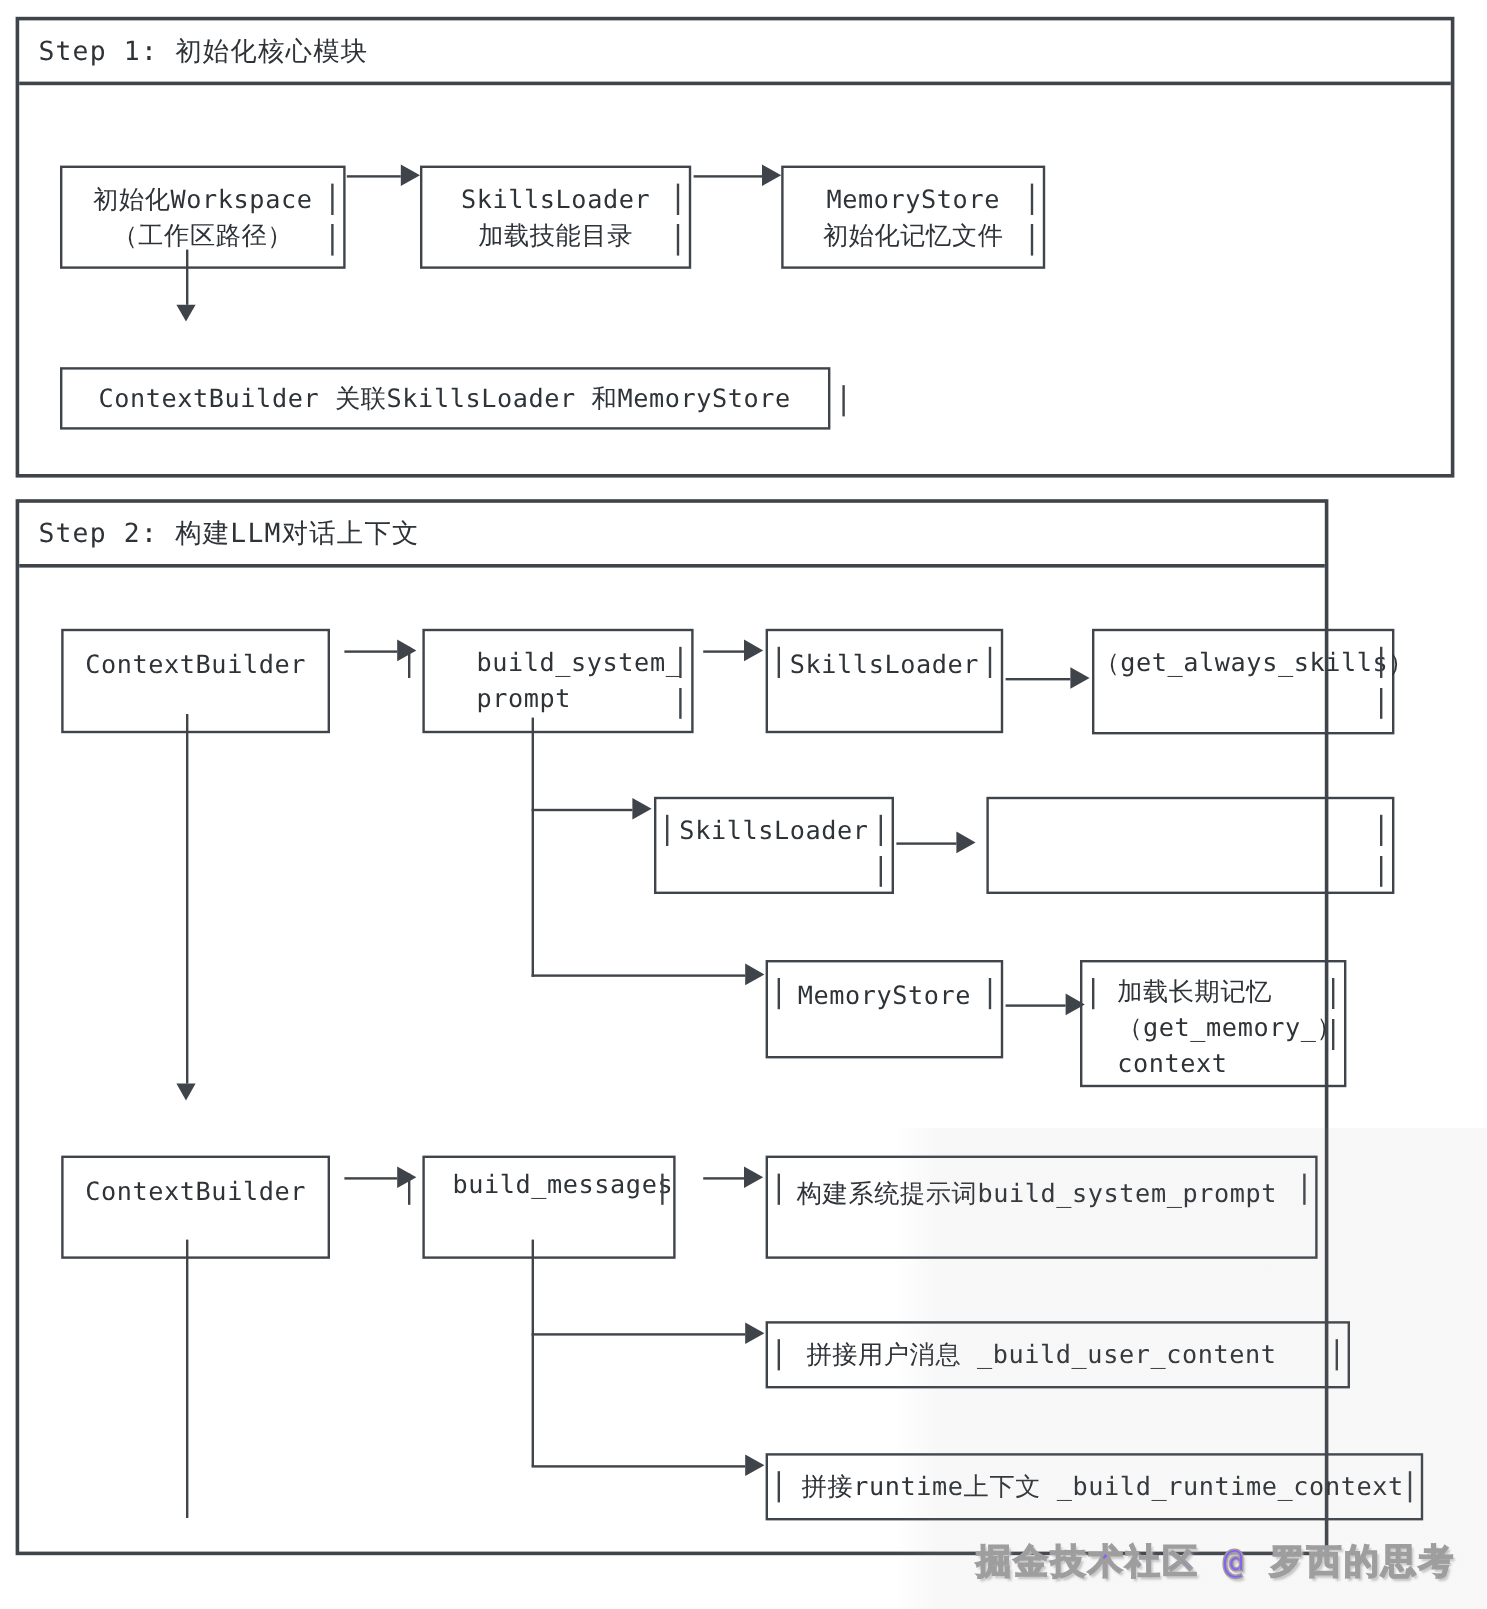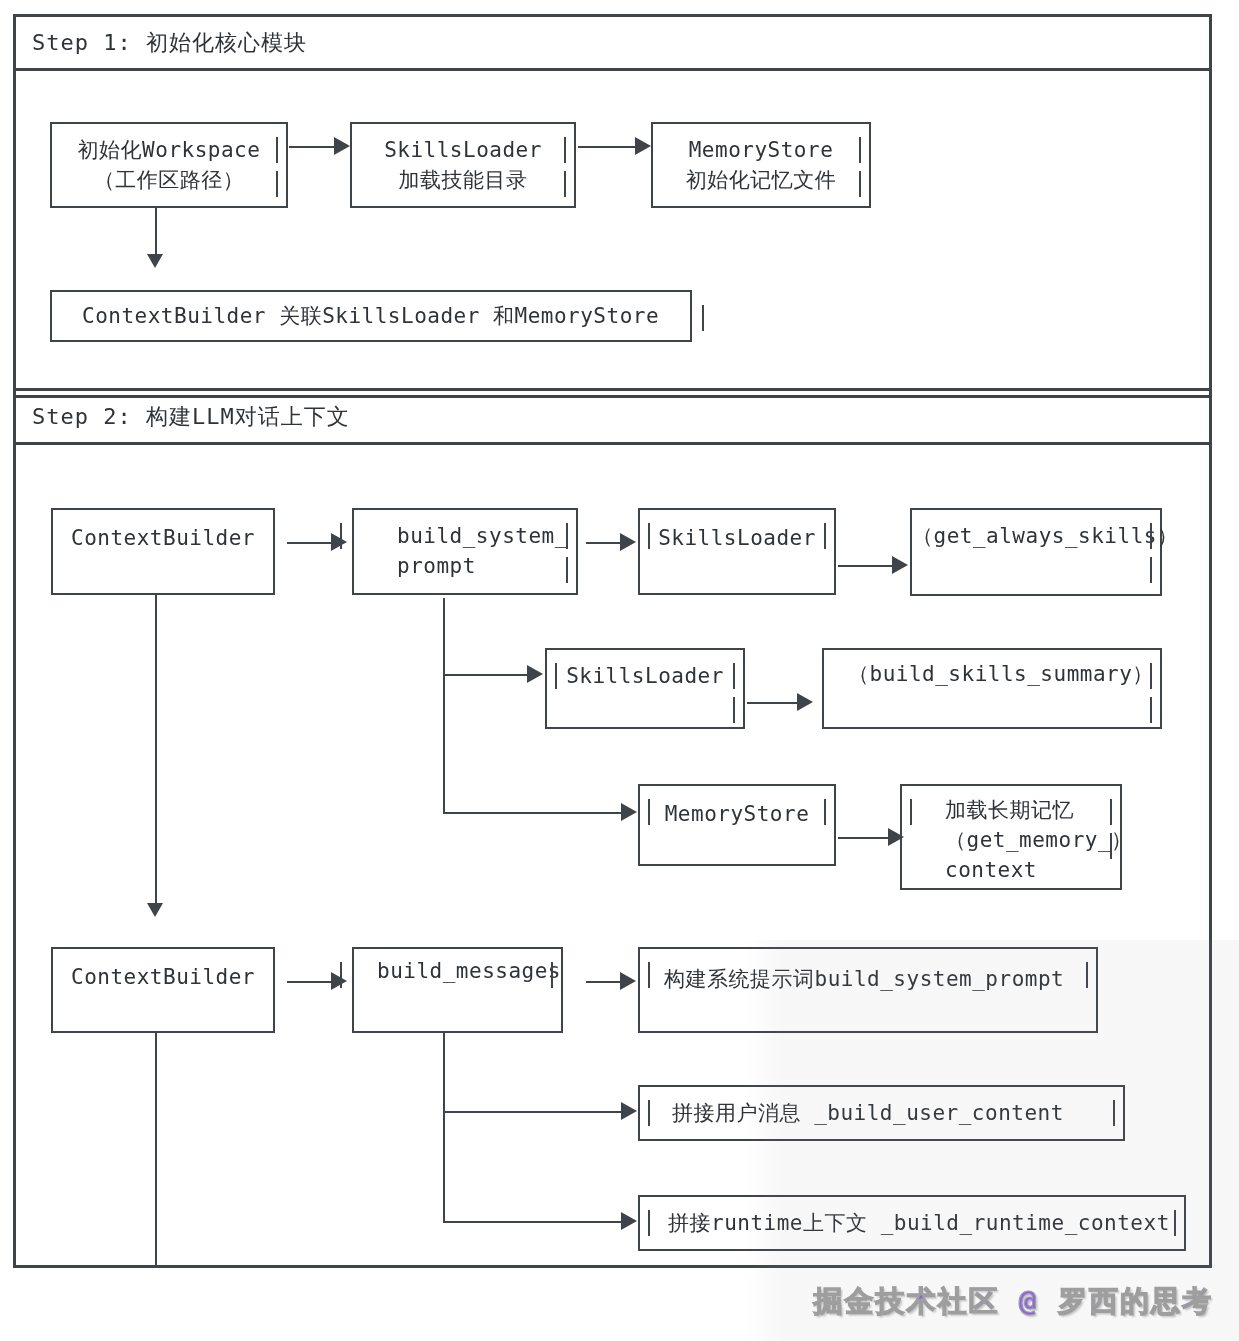--- a/index.html
+++ b/index.html
@@ -9,21 +9,21 @@
   }
   html,body{margin:0;padding:0;background:#fff;}
   #canvas{position:relative;width:1239px;height:1341px;background:#fff;overflow:hidden;
           font-family:var(--mono);color:var(--text);}
   
   .sec{position:absolute;border:3px solid var(--line);box-sizing:border-box;}
   .sec-hd{position:absolute;left:0;right:0;top:0;height:51px;border-bottom:3px solid var(--line);}
   .sec-ttl{position:absolute;left:16px;top:11px;font-size:22px;letter-spacing:1px;white-space:pre;}
   
   .box{position:absolute;border:2px solid var(--line);box-sizing:border-box;background:transparent;
-       font-size:21px;line-height:30px;letter-spacing:.5px;}
+       font-size:21px;line-height:30px;letter-spacing:.5px;margin-top:16px;}
   .box .ln{display:block;white-space:pre;}
   .ctr{text-align:center;}
   
   .pl::before{content:"";position:absolute;top:13px;left:8px;width:2px;height:26px;background:var(--line);}
   .plo::before{content:"";position:absolute;top:13px;left:-14px;width:2px;height:26px;background:var(--line);}
   .pr1::after{content:"";position:absolute;top:13px;right:8px;width:2px;height:26px;background:var(--line);}
   .pr2::after{content:"";position:absolute;top:13px;right:8px;width:2px;height:60px;
       background:linear-gradient(var(--line) 0 26px,transparent 26px 34px,var(--line) 34px 60px);}
   .pro::after{content:"";position:absolute;top:13px;right:-14px;width:2px;height:26px;background:var(--line);}
   
@@ -70,21 +70,21 @@
     <span class="ln">初始化记忆文件</span>
   </div>
 
   <div class="vl" style="left:155px;top:208px;height:46px;"></div>
   <div class="ad" style="left:147px;top:254px;"></div>
 
   <div class="box pro" style="left:50px;top:290px;width:642px;height:52px;padding-left:30px;line-height:48px;">
     <span class="ln">ContextBuilder 关联SkillsLoader 和MemoryStore</span>
   </div>
 
-  <div class="sec" style="left:13px;top:388px;width:1199px;height:880px;">
+  <div class="sec" style="left:13px;top:416px;width:1094px;height:880px;">
     <div class="sec-hd"></div>
     <div class="sec-ttl">Step 2: 构建LLM对话上下文</div>
   </div>
 
   <div class="box ctr" style="left:51px;top:508px;width:224px;height:87px;padding-top:13px;">
     <span class="ln">ContextBuilder</span>
   </div>
 
   <div class="hl" style="left:287px;top:542px;width:44px;"></div>
   <div class="ar" style="left:331px;top:533px;"></div>
@@ -113,34 +113,33 @@
   <div class="ar" style="left:527px;top:665px;"></div>
 
   <div class="box ctr pl pr2" style="left:545px;top:648px;width:200px;height:81px;padding-top:11px;">
     <span class="ln">SkillsLoader</span>
   </div>
 
   <div class="hl" style="left:747px;top:702px;width:50px;"></div>
   <div class="ar" style="left:797px;top:693px;"></div>
 
   <div class="box pr2" style="left:822px;top:648px;width:340px;height:81px;padding-top:9px;padding-left:24px;">
-    <span class="ln">（build_skills_summary）</span>
   </div>
 
   <div class="hl" style="left:443px;top:812px;width:178px;"></div>
   <div class="ar" style="left:621px;top:803px;"></div>
 
   <div class="box ctr pl pr1" style="left:638px;top:784px;width:198px;height:82px;padding-top:13px;">
     <span class="ln">MemoryStore</span>
   </div>
 
   <div class="hl" style="left:838px;top:837px;width:50px;"></div>
   <div class="ar" style="left:888px;top:828px;"></div>
 
-  <div class="box pl pr2" style="left:900px;top:784px;width:222px;height:106px;padding-top:9px;padding-left:43px;">
+  <div class="box pl pr2" style="left:900px;top:784px;width:222px;height:106px;padding-top:9px;padding-left:29px;">
     <span class="ln">加载长期记忆</span>
     <span class="ln">（get_memory_）</span>
     <span class="ln">context</span>
   </div>
 
   <div class="vl" style="left:155px;top:595px;height:308px;"></div>
   <div class="ad" style="left:147px;top:903px;"></div>
 
   <div class="box ctr" style="left:51px;top:947px;width:224px;height:86px;padding-top:13px;">
     <span class="ln">ContextBuilder</span>

